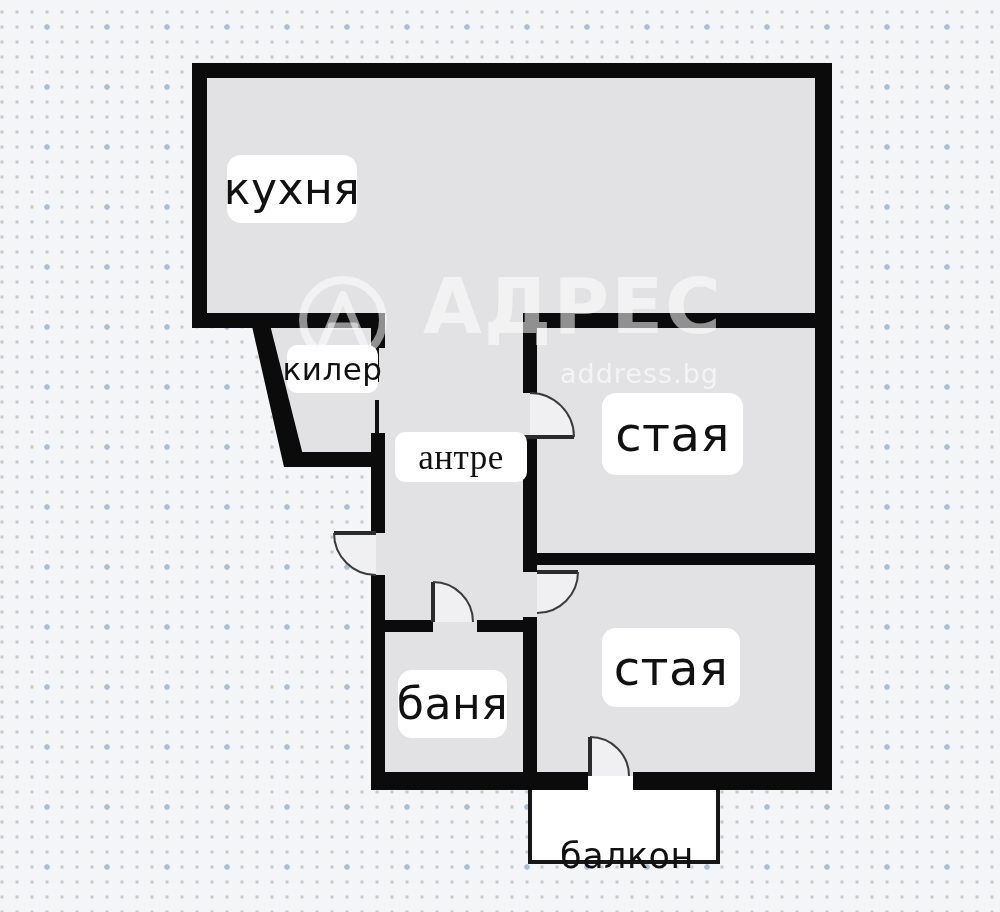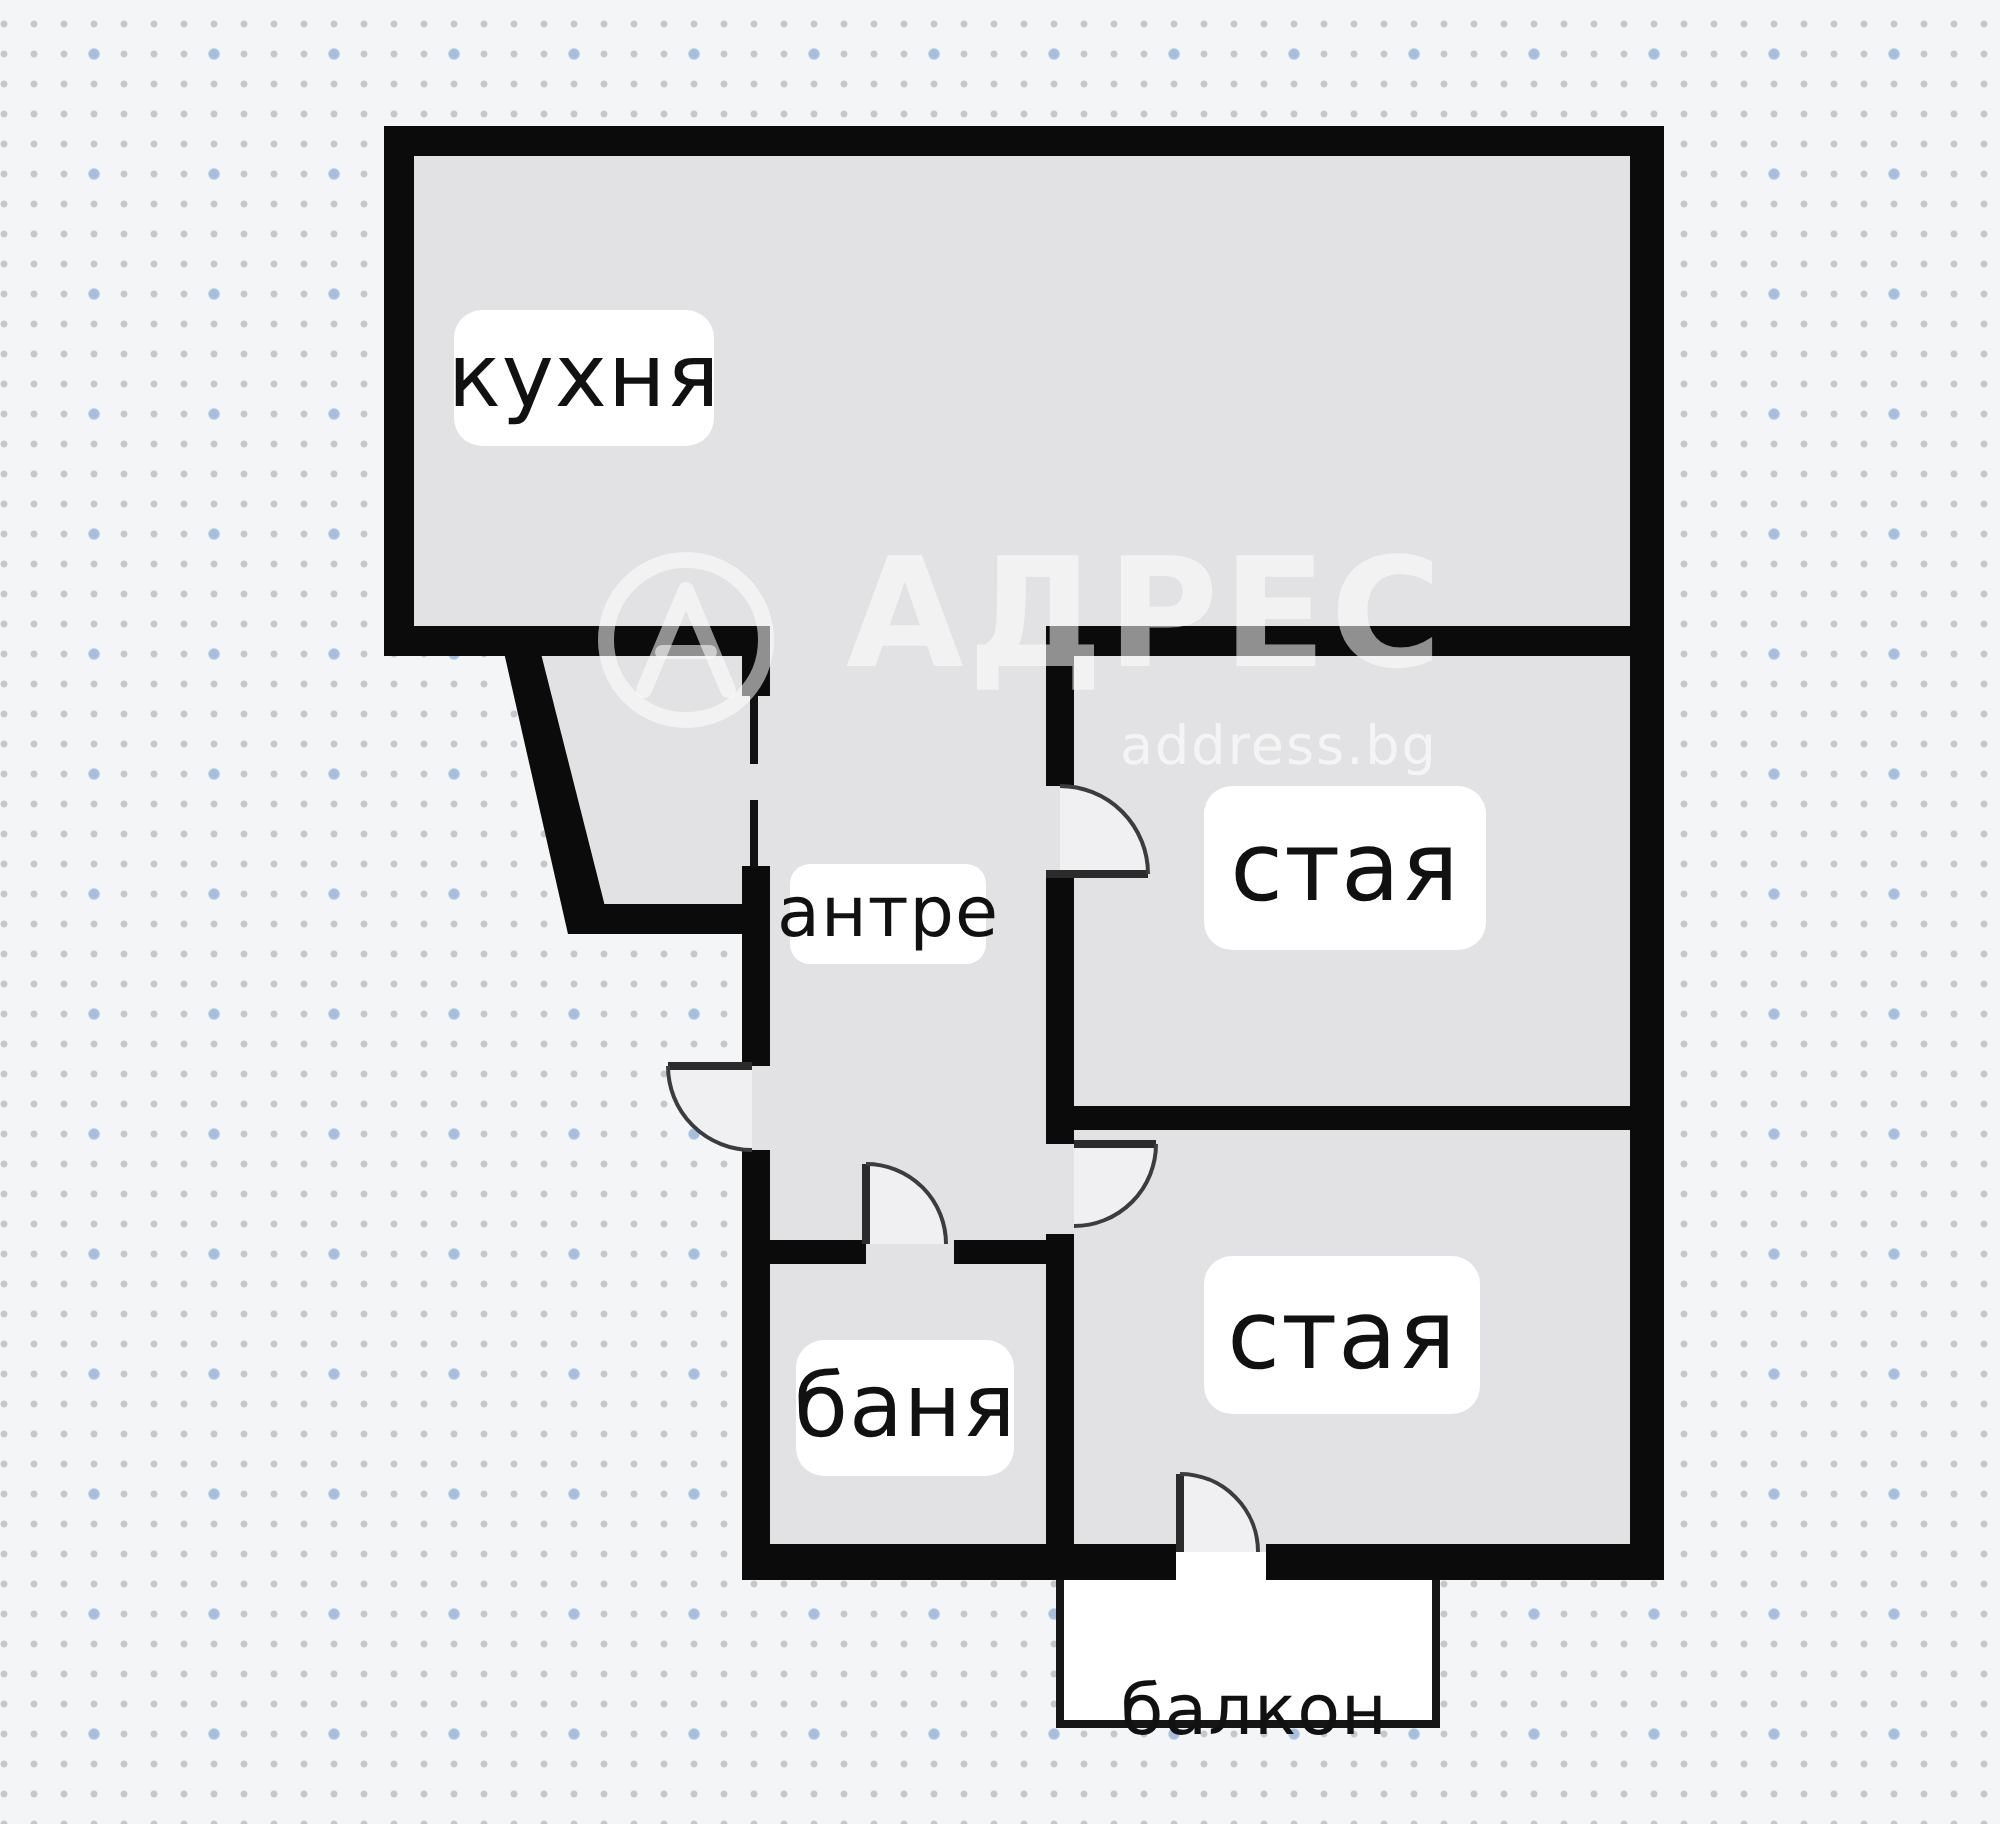--- a/index.html
+++ b/index.html
@@ -123,21 +123,22 @@
 
       <line class="leaf" x1="433" y1="582" x2="433" y2="622"></line>
       <path class="arc" d="M433,582 A40,40 0 0 1 473,622"></path>
 
       <line class="leaf" x1="590" y1="737" x2="590" y2="776"></line>
       <path class="arc" d="M590,737 A39,39 0 0 1 629,776"></path>
     </g>
   </svg>
 
   <div class="label" style="left:227px;top:155px;width:130px;height:68px;font-size:44px;">кухня</div>
-  <div class="label" style="left:395px;top:432px;width:98px;height:50px;font-size:35px;border-radius:10px;">антре</div>
+  <div class="label" style="left:287px;top:345px;width:91px;height:48px;font-size:31px;border-radius:10px;">килер</div>
+  <div class="label" style="left:395px;top:432px;width:132px;height:50px;font-size:35px;border-radius:10px;font-family:Liberation Serif, serif;">антре</div>
   <div class="label" style="left:602px;top:393px;width:141px;height:82px;font-size:48px;">стая</div>
   <div class="label" style="left:602px;top:628px;width:138px;height:79px;font-size:48px;">стая</div>
   <div class="label" style="left:398px;top:670px;width:109px;height:68px;font-size:44px;">баня</div>
   <div class="label no-bg" style="left:552px;top:806px;width:150px;height:44px;font-size:35px;">балкон</div>
 
   <div class="watermark">
     <svg class="wm-logo" width="96" height="96" viewBox="0 0 96 96">
       <circle cx="48" cy="48" r="40" fill="none" stroke="rgba(255,255,255,0.55)" stroke-width="8"></circle>
       <path d="M27,73 L48,23 L69,73" fill="none" stroke="rgba(255,255,255,0.55)" stroke-width="8" stroke-linejoin="round" stroke-linecap="round"></path>
       <path d="M36,54 L60,54" fill="none" stroke="rgba(255,255,255,0.55)" stroke-width="7" stroke-linecap="round"></path>

